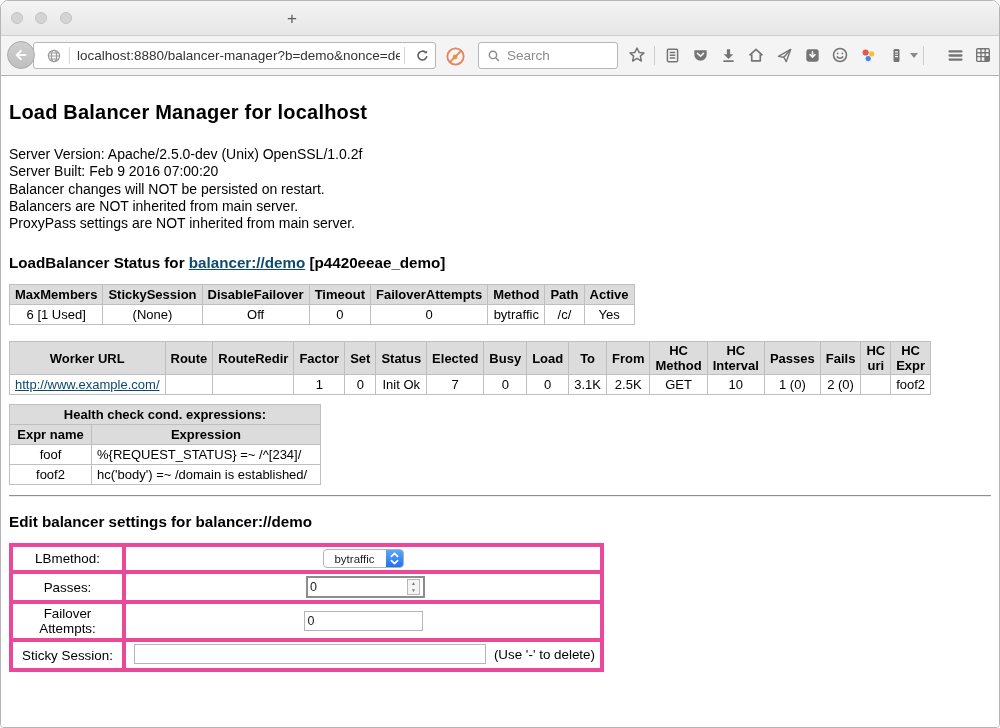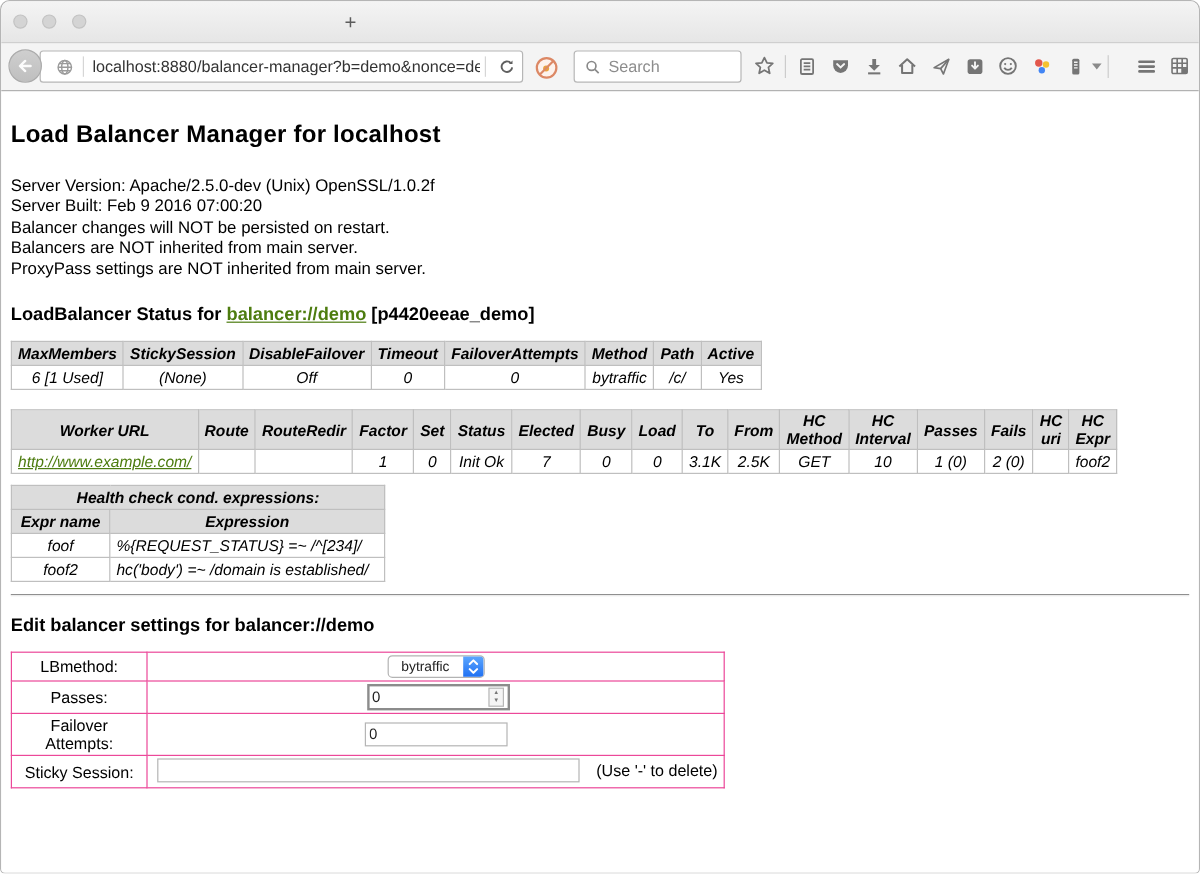--- a/index.html
+++ b/index.html
@@ -52,38 +52,38 @@
   .gap14 { width:14px; }
 
   
   .content { position:absolute; left:0; top:75px; width:100%; height:653px;
     background:#fff; padding:0 8px; overflow:hidden; color:#000; }
   h1.page-title { margin-top:21px; font-size:20px; line-height:30px; font-weight:bold; letter-spacing:0.2px; }
   .server-info { margin-top:19px; font-size:14px; line-height:17.3px; }
   h3.sec { font-size:15.2px; font-weight:bold; }
   .status-h { margin-top:22px; }
   .edit-h { margin-top:16px; }
-  a.vlink { color:#4d7c0f; text-decoration:underline; }
-
-  table.dtable { border-collapse:collapse; font-size:13px;font-style:italic; }
+  a.vlink { color:#0c4a6e; text-decoration:underline; }
+
+  table.dtable { border-collapse:collapse; font-size:13px; }
   table.dtable th, table.dtable td { border:1px solid #bfbfbf; padding:1px 5px; height:20px; text-align:center; }
   table.dtable { border:1px solid #9c9c9c; }
   table.dtable th { background:#dcdcdc; font-weight:bold; }
   .t-balancer { margin-top:13px; width:615px; }
   .t-worker  { margin-top:16px; width:856px; }
   .t-health  { margin-top:9px;  width:312px; }
   .t-health td.expr { text-align:left; }
   .t-worker td.wurl { text-align:left; }
 
   hr.rule { border:none; border-top:1px solid #8f8f8f; border-bottom:1px solid #ededed; }
   .rule1 { margin-top:10px; }
 
   
   table.ftable { margin-top:13px; border-collapse:collapse; width:595px; font-size:13.4px; table-layout:fixed; border:1px solid #8f8f8f; }
-  table.ftable td { border:1px solid #ec4899; padding:2px 4px; }
+  table.ftable td { border:4px solid #ec4899; padding:2px 4px; }
   td.flbl { width:113px; text-align:center; }
   td.fctl { text-align:center; }
   .r-lbm { height:23px; } .r-tmo { height:27px; } .r-fat { height:26px; }
   .r-dis { height:32px; } .r-sti { height:26px; } .r-add { height:27px; }
 
   .selectbox { display:inline-flex; align-items:center; height:19px; background:#fff;
     border:1px solid #b3b3b3; border-radius:4px; overflow:hidden; vertical-align:middle; }
   .select-val { font-size:11.5px; color:#222; width:62px; text-align:center; }
   .select-stepper { width:17px; height:19px; background:linear-gradient(#5fa9ff,#1d6ef2);
     display:flex; align-items:center; justify-content:center; }

